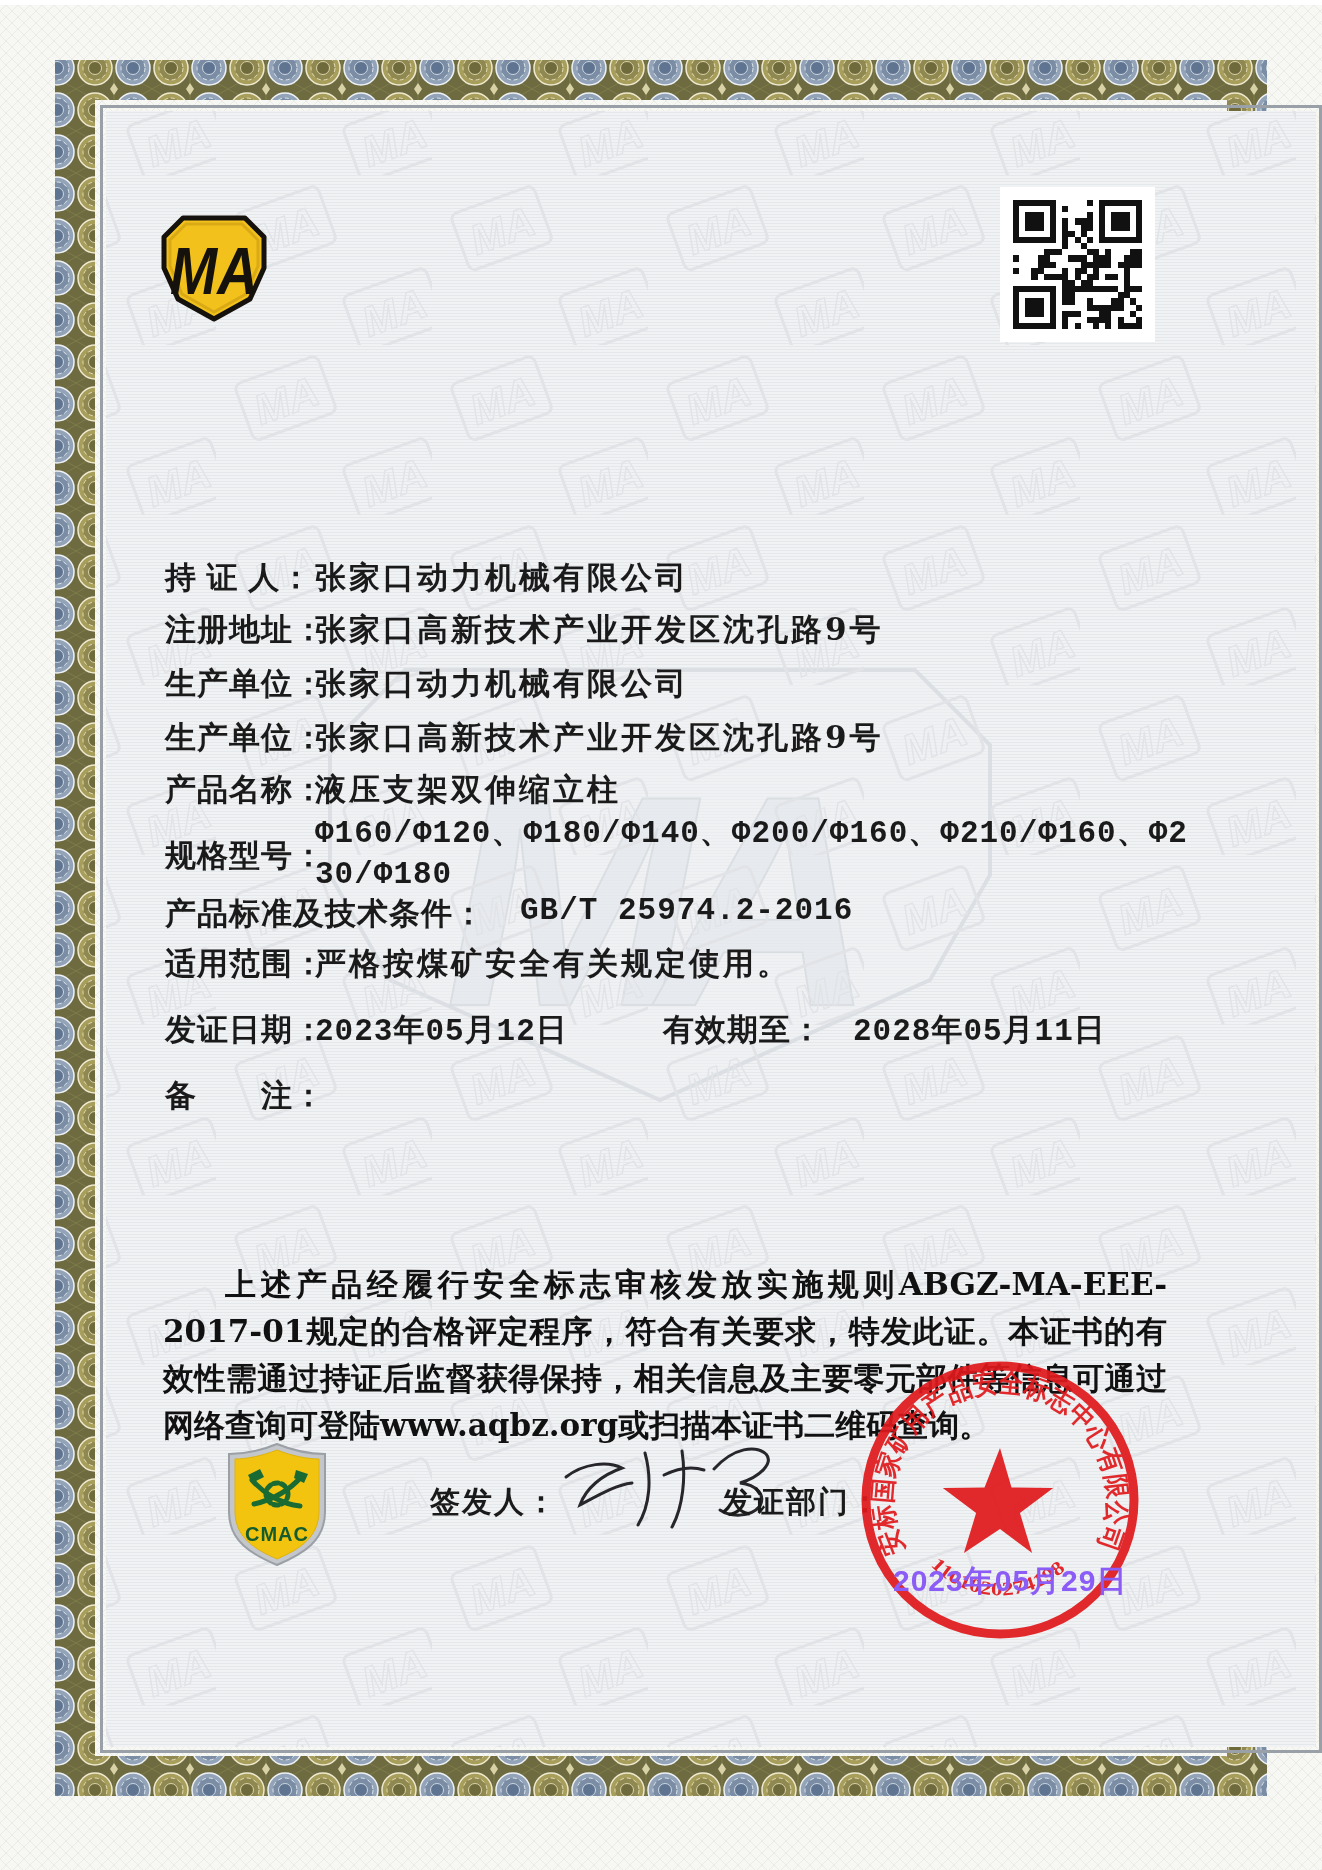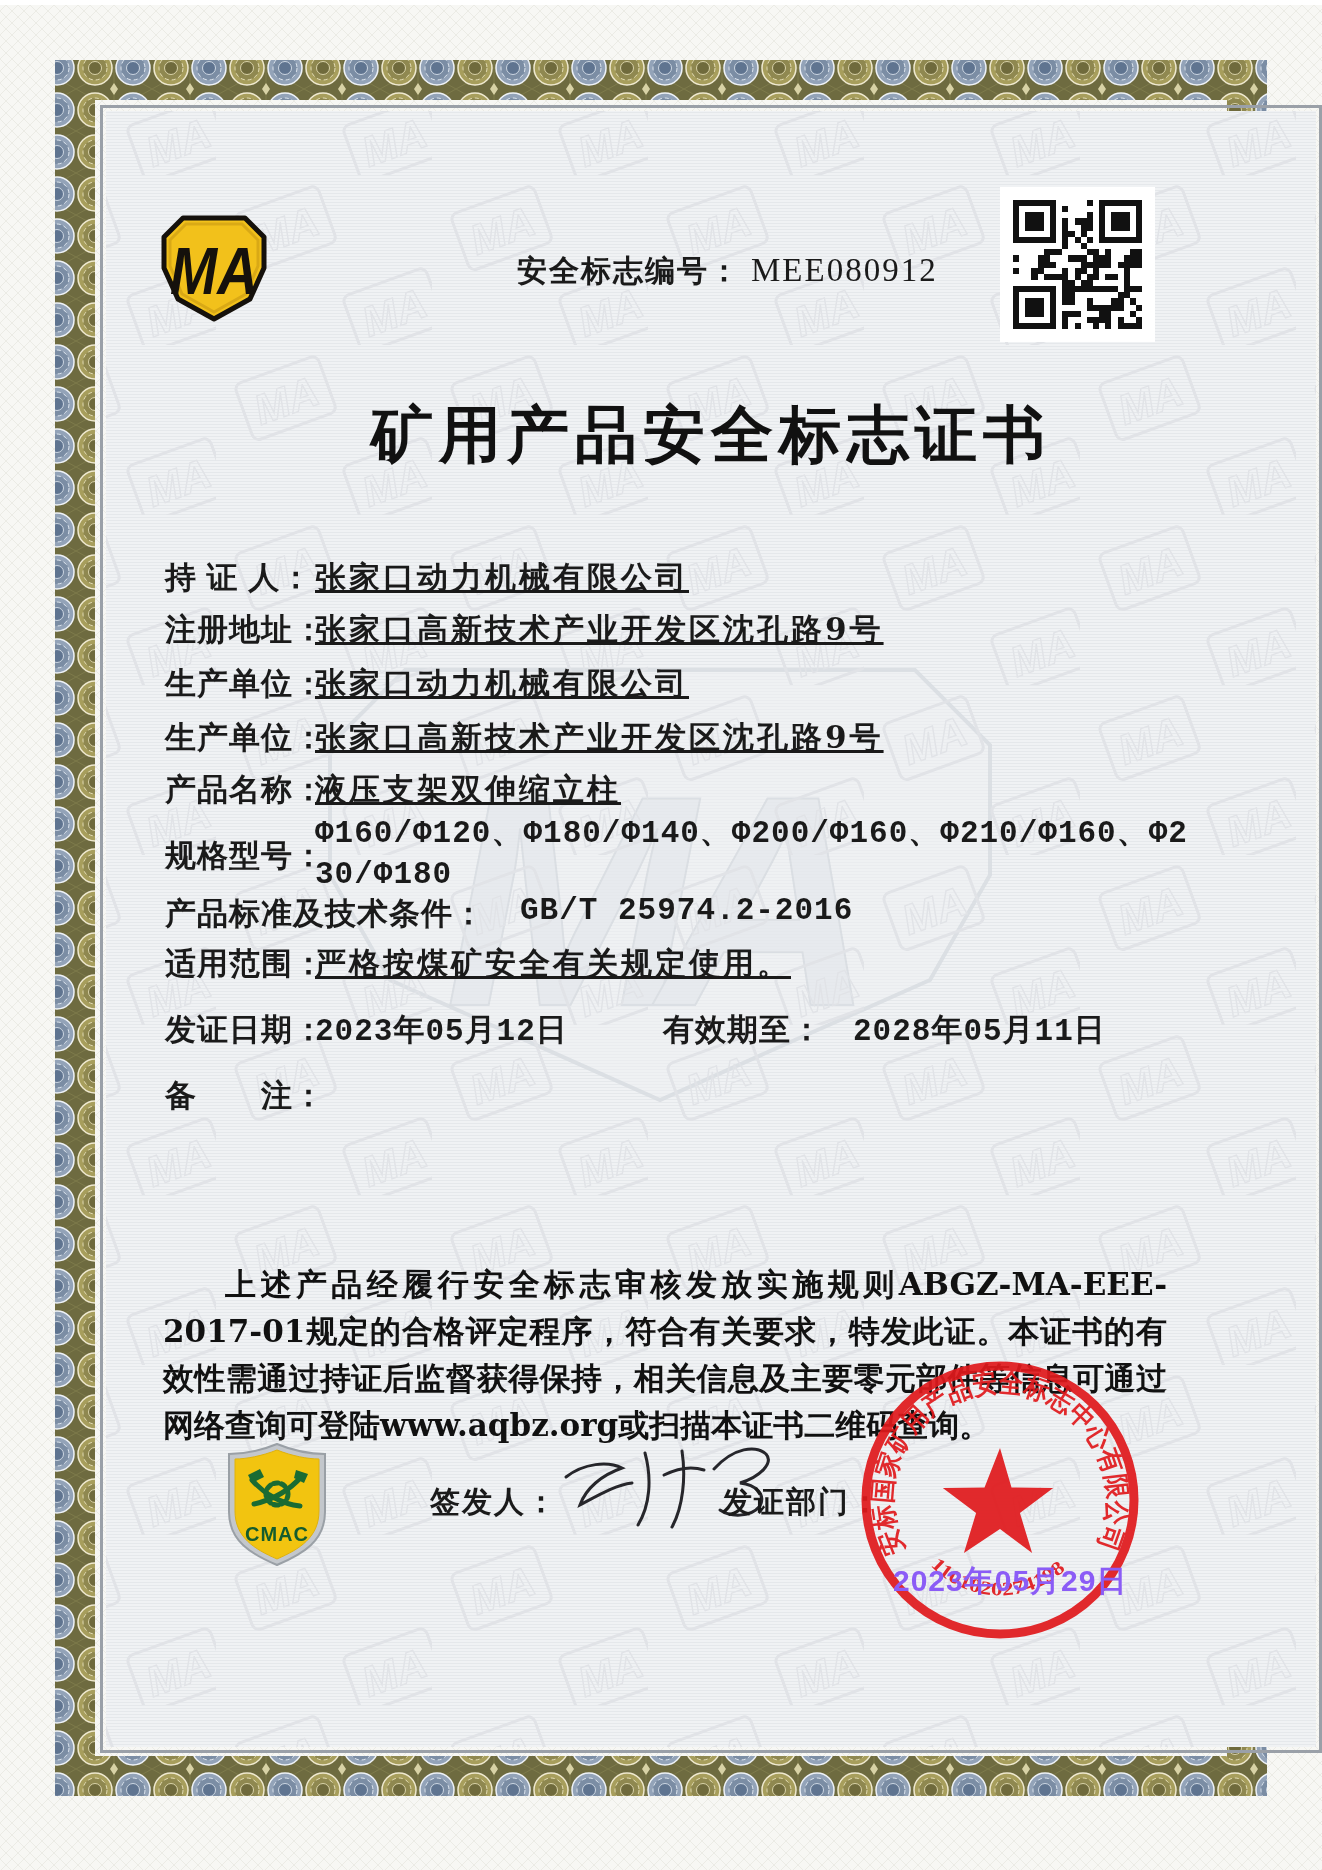--- a/index.html
+++ b/index.html
@@ -10,21 +10,21 @@
   .abs{position:absolute;}
   .certno{position:absolute;left:517px;top:246px;white-space:nowrap;}
   .certno .lab{font-size:30px;font-weight:700;letter-spacing:2px;}
   .certno .num{font-family:"Liberation Serif",serif;font-size:33px;letter-spacing:2px;margin-left:10px;}
   .title{position:absolute;left:106px;top:388px;width:1210px;text-align:center;
          font-family:"DejaVu Serif","Liberation Serif",serif;font-size:62px;font-weight:900;
          letter-spacing:6px;color:#111;}
   .row{position:absolute;left:0;top:0;width:1322px;height:0;}
   .row .lbl{position:absolute;left:165px;font-size:31px;font-weight:700;white-space:pre;letter-spacing:1px;}
   .row .val{position:absolute;left:315px;font-size:31px;font-weight:700;white-space:nowrap;}
-  .kai{font-family:"DejaVu Serif","Liberation Serif",serif;letter-spacing:3px;text-decoration:underline;}
+  .kai{font-family:"DejaVu Serif","Liberation Serif",serif;letter-spacing:3px;}
   .num{font-family:Liberation Mono, monospace;letter-spacing:1px;}
   .wrapval{white-space:normal !important;width:880px;line-height:41px;word-break:break-all;}
   .statement{position:absolute;left:163px;top:1256px;width:1004px;margin:0;
              font-family:"DejaVu Serif","Liberation Serif",serif;font-size:31px;font-weight:700;
              line-height:47px;text-align:justify;text-indent:2em;color:#111;}
   .sign-lbl{position:absolute;font-size:30px;font-weight:700;letter-spacing:2px;}
   .seal-date{position:absolute;left:893px;top:1556px;font-size:30px;font-weight:600;color:#8b5cf6;
              letter-spacing:1px;z-index:3;}
   .z1{z-index:1}
 </style>
@@ -87,23 +87,20 @@
   </svg>
 
   <div class="content">
 
     <svg class="abs" style="left:156px;top:205px" width="116" height="116" viewBox="0 0 116 116">
       <polygon points="8,27 27,8 89,8 108,27 108,58 94,89 58,109 22,89 8,58" fill="#f2c11b" stroke="#15110c" stroke-width="5" stroke-linejoin="round"></polygon>
       <polygon points="14,30 30,14 86,14 102,30 102,56 90,84 58,102 26,84 14,56" fill="none" stroke="#d9a916" stroke-width="3"></polygon>
       <text x="58" y="84" text-anchor="middle" font-family="Liberation Sans,sans-serif" font-size="66" font-weight="900" font-style="italic" textLength="88" lengthAdjust="spacingAndGlyphs" fill="#15110c">MA</text>
     </svg>
 
-    <div class="certno">
-      <span class="lab">安全标志编号：</span><span class="num">MEE080912</span>
-    </div>
 
     <svg class="abs" style="left:1000px;top:182px" width="155" height="155" viewBox="0 0 155 155">
       <rect width="155" height="155" fill="#ffffff"></rect>
       <g id="qr-mods" transform="translate(13,13) scale(6.15)" fill="#111111" shape-rendering="crispEdges">
           <rect x="0" y="0" width="1" height="1"></rect>
           <rect x="1" y="0" width="1" height="1"></rect>
           <rect x="2" y="0" width="1" height="1"></rect>
           <rect x="3" y="0" width="1" height="1"></rect>
           <rect x="4" y="0" width="1" height="1"></rect>
           <rect x="5" y="0" width="1" height="1"></rect>
@@ -320,21 +317,20 @@
           <rect x="10" y="20" width="1" height="1"></rect>
           <rect x="13" y="20" width="1" height="1"></rect>
           <rect x="15" y="20" width="1" height="1"></rect>
           <rect x="17" y="20" width="1" height="1"></rect>
           <rect x="18" y="20" width="1" height="1"></rect>
           <rect x="19" y="20" width="1" height="1"></rect>
           <rect x="20" y="20" width="1" height="1"></rect>
         </g>
     </svg>
 
-    <div class="title">矿用产品安全标志证书</div>
 
     <div class="row" style="top:552px">
       <span class="lbl">持 证 人：</span>
       <span class="val kai">张家口动力机械有限公司</span>
     </div>
     <div class="row" style="top:604px">
       <span class="lbl">注册地址：</span>
       <span class="val kai">张家口高新技术产业开发区沈孔路9号</span>
     </div>
     <div class="row" style="top:658px">

